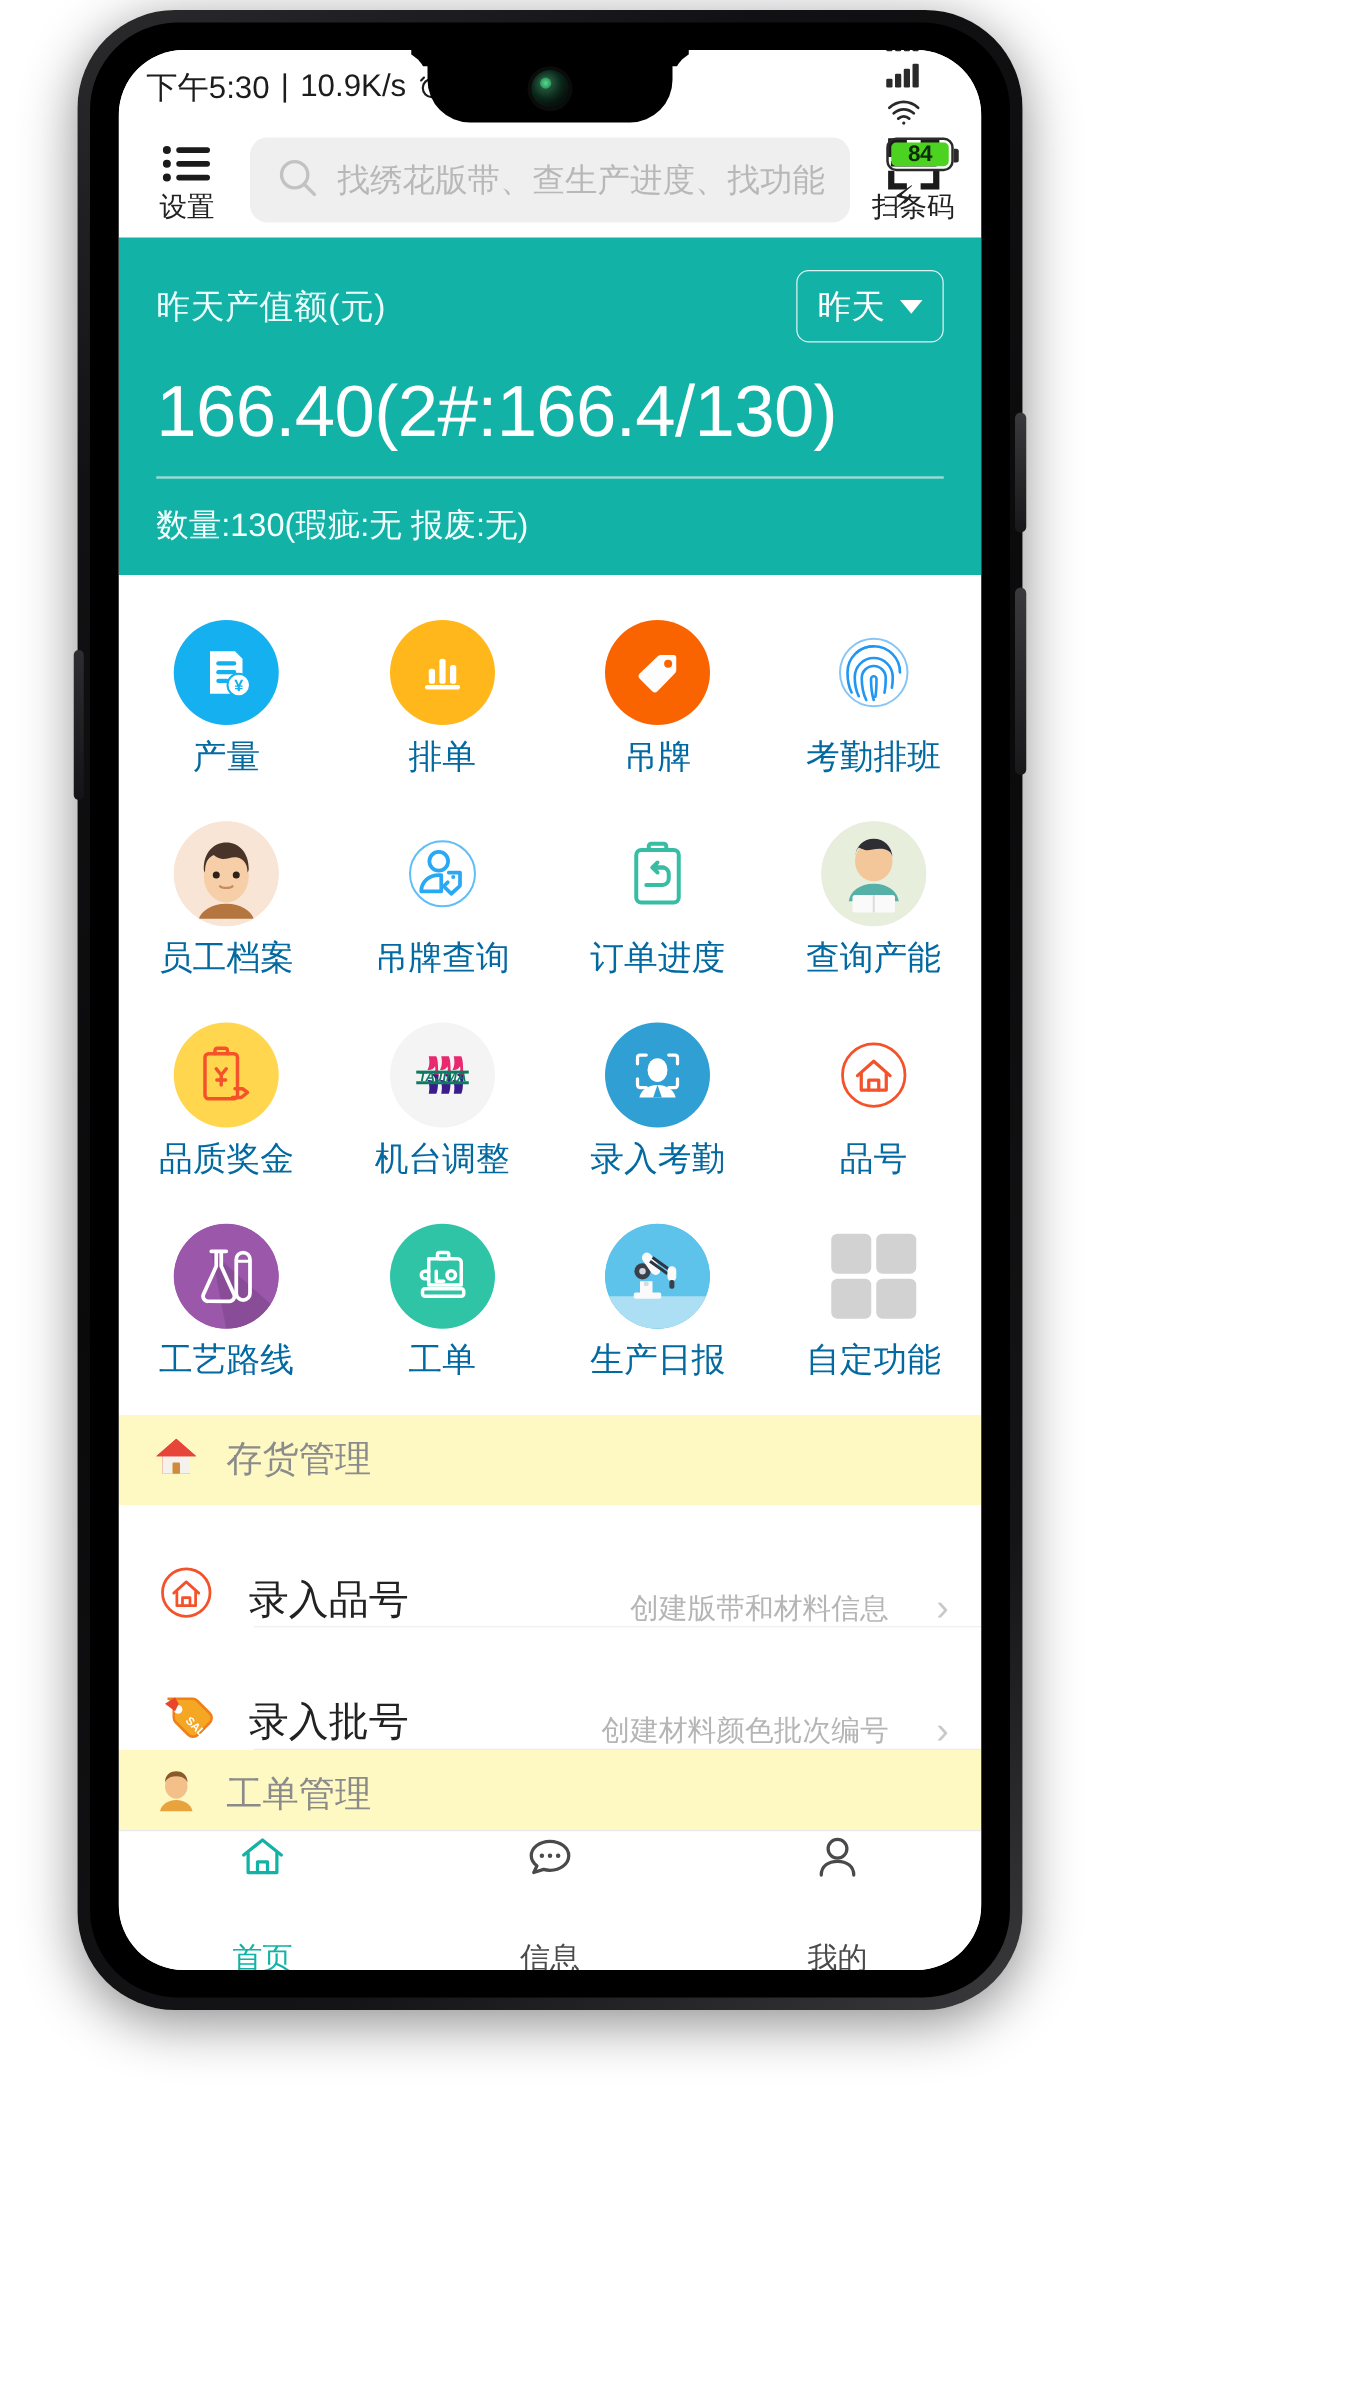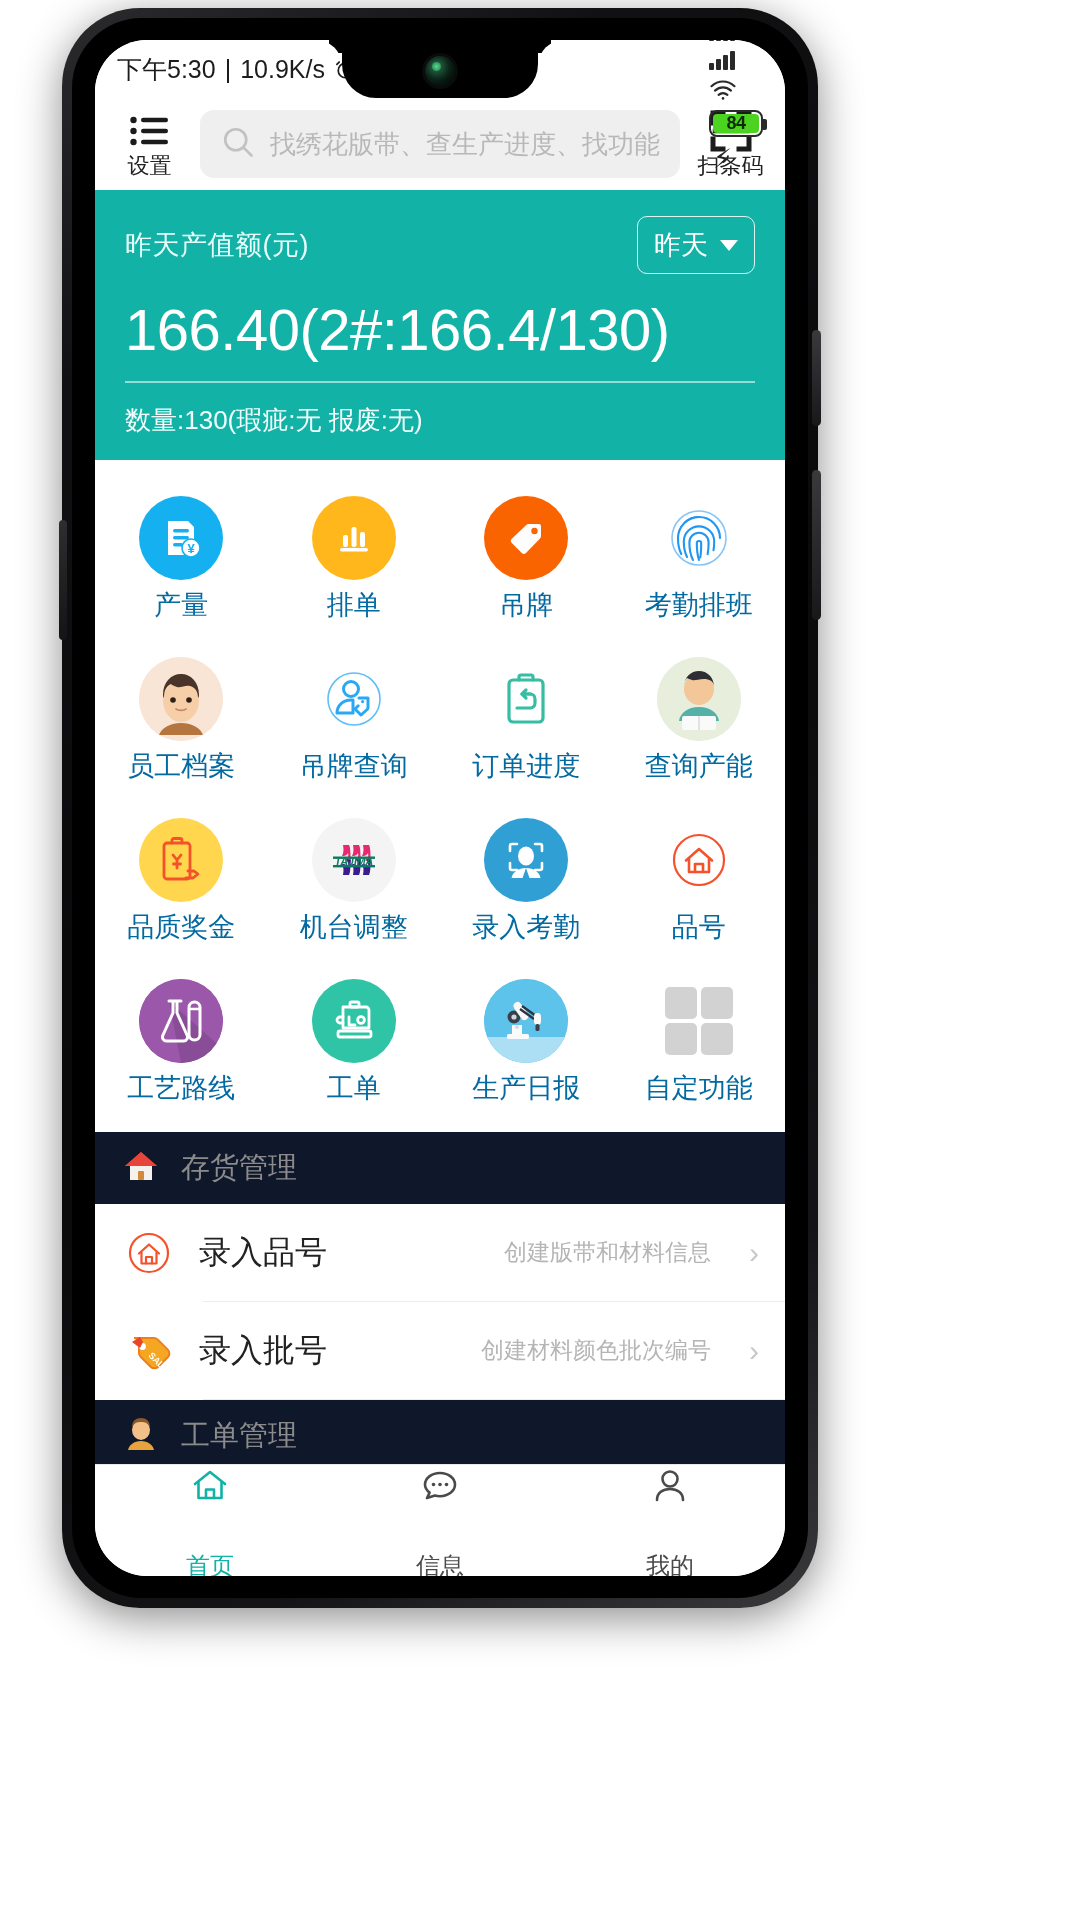--- a/index.html
+++ b/index.html
@@ -136,25 +136,25 @@
     background:#fff; padding: 22px 0 14px;
     display:grid; grid-template-columns: repeat(4, 1fr); row-gap: 8px;
   }
   .cell { display:flex; flex-direction:column; align-items:center; gap:12px; padding: 14px 0 16px; cursor:pointer; }
   .cell .label { font-size: 27px; color:#0369a1; line-height:1; }
   .ic { width: 84px; height: 84px; border-radius: 50%; display:flex; align-items:center; justify-content:center; position:relative; }
   .ic svg { display:block; }
 
   
   .section-head {
-    background:#0f172a; height: 72px; display:flex; align-items:center; gap:20px; padding: 0 26px;
+    background:#fef9c3; height: 72px; display:flex; align-items:center; gap:20px; padding: 0 26px;
   }
   .section-head .sh-label { font-size: 29px; color:#8b8b8b; }
   .list-row {
-    background:#fff; height: 98px; display:flex; align-items:center; gap:22px; padding: 0 26px;
+    background:#fff; height: 98px; display:flex; align-items:flex-end; gap:22px; padding: 0 26px;
     position: relative; cursor:pointer;
   }
   .list-row::after{
     content:""; position:absolute; left:108px; right:0; bottom:0; height:1px; background:#ececec;
   }
   .row-icon { width:56px; height:56px; flex:none; display:flex; align-items:center; justify-content:center; }
   .row-title { font-size: 32px; color:#222; flex:none; }
   .row-sub { margin-left:auto; font-size: 23px; color:#b5b5b5; }
   .row-chev { margin-left: 16px; color:#c8c8c8; font-size: 30px; line-height:1; }
 

